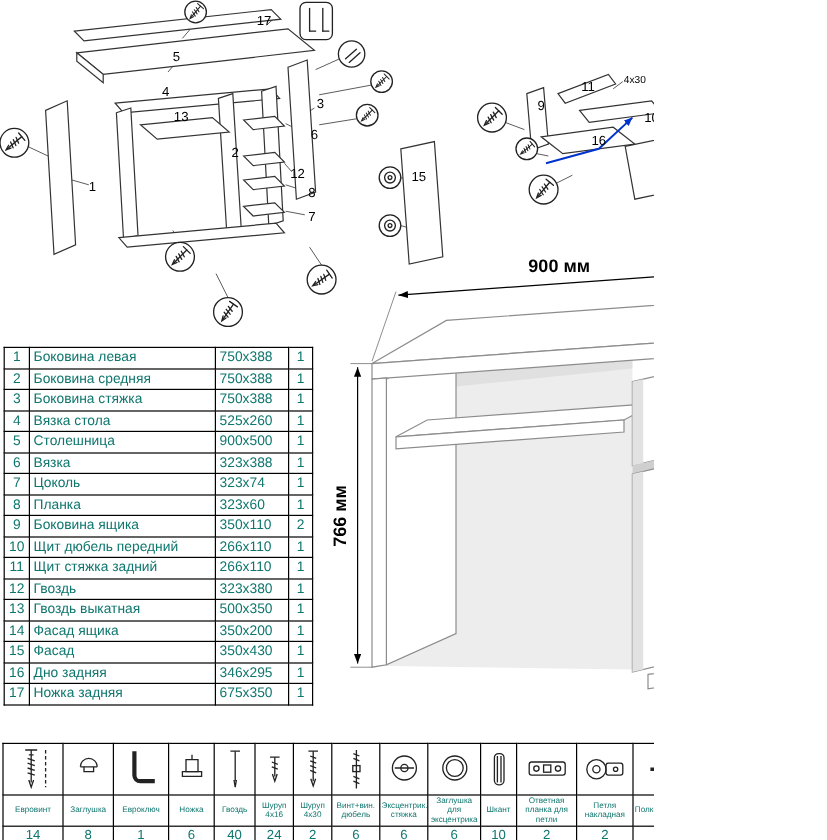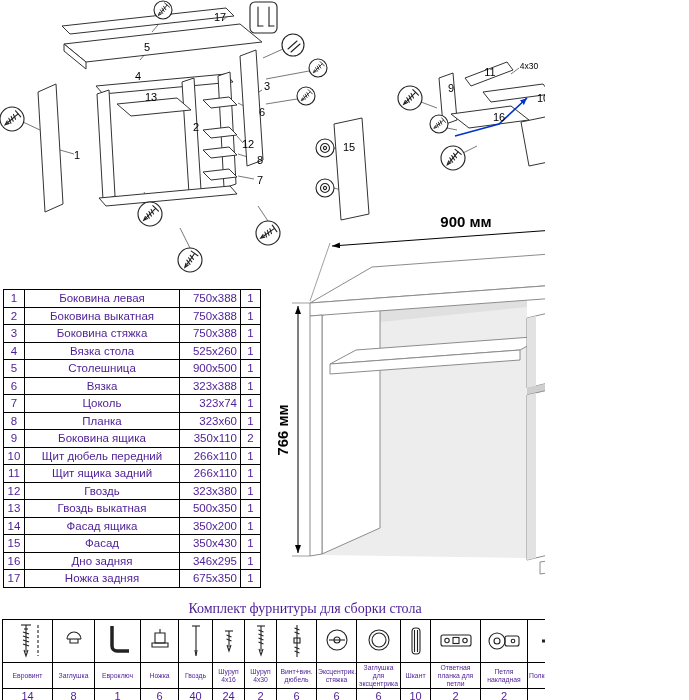--- a/index.html
+++ b/index.html
@@ -1,37 +1,37 @@
 <!DOCTYPE html>
 <html><head>
 <meta charset="utf-8">
 <style>
   html,body{margin:0;padding:0;background:#fff;}
   .page{position:relative;width:545px;height:700px;background:#fff;
-        font-family:"Liberation Sans",sans-serif;color:#4c1d95;overflow:hidden;}
+        font-family:"Liberation Sans",sans-serif;color:#0f766e;overflow:hidden;}
   .page svg{position:absolute;}
   svg text{font-family:"Liberation Sans",sans-serif;fill:#000;stroke:none;}
   .lbl{font-size:11px;}
   .lbl-sm{font-size:8.5px;}
   .dim{font-size:15px;font-weight:bold;}
   .pnl{fill:#fff;stroke:#333;stroke-width:1;}
   .ld{stroke:#555;stroke-width:0.8;fill:none;}
   .co{fill:#fff;stroke:#222;stroke-width:1.1;}
   .scrg{stroke:#222;stroke-width:1.1;fill:none;stroke-linecap:round;}
   .blue{stroke:#0033cc;stroke-width:1.6;fill:none;}
   .dsk{fill:#fff;stroke:#8c8c8c;stroke-width:1;}
   .dimln{stroke:#000;stroke-width:1;fill:none;}
   .ext{stroke:#777;stroke-width:0.7;fill:none;}
 
   .parts-table{position:absolute;left:3px;top:289px;border-collapse:collapse;
                font-size:11.5px;background:#fff;}
   .parts-table td{border:1px solid #000;height:16.5px;padding:0 3px;white-space:nowrap;}
   .parts-table .c-num{width:16px;text-align:center;padding:0 2px;}
-  .parts-table .c-name{width:148px;text-align:center;}
-  .parts-table .c-size{width:54px;text-align:right;}
+  .parts-table .c-name{width:148px;}
+  .parts-table .c-size{width:54px;text-align:left;}
   .parts-table .c-qty{width:13px;text-align:center;}
 
   .hw-title{position:absolute;left:0;top:601px;width:610px;text-align:center;
             font-family:"Liberation Serif",serif;font-size:14px;}
   .hw-table{position:absolute;left:2px;top:619px;width:685px;border-collapse:collapse;
             table-layout:fixed;background:#fff;}
   .hw-table td{border:1px solid #000;text-align:center;vertical-align:middle;
                overflow:hidden;padding:0;}
   .hw-icons td{height:42px;}
   .hw-icons svg{display:block;margin:0 auto;position:static;}
@@ -250,21 +250,21 @@
   <table class="parts-table">
     <tbody>
       <tr>
         <td class="c-num">1</td>
         <td class="c-name">Боковина левая</td>
         <td class="c-size">750x388</td>
         <td class="c-qty">1</td>
       </tr>
       <tr>
         <td class="c-num">2</td>
-        <td class="c-name">Боковина выкатная</td>
+        <td class="c-name">Боковина средняя</td>
         <td class="c-size">750x388</td>
         <td class="c-qty">1</td>
       </tr>
       <tr>
         <td class="c-num">3</td>
         <td class="c-name">Боковина стяжка</td>
         <td class="c-size">750x388</td>
         <td class="c-qty">1</td>
       </tr>
       <tr>
@@ -304,21 +304,21 @@
         <td class="c-qty">2</td>
       </tr>
       <tr>
         <td class="c-num">10</td>
         <td class="c-name">Щит дюбель передний</td>
         <td class="c-size">266x110</td>
         <td class="c-qty">1</td>
       </tr>
       <tr>
         <td class="c-num">11</td>
-        <td class="c-name">Щит ящика задний</td>
+        <td class="c-name">Щит стяжка задний</td>
         <td class="c-size">266x110</td>
         <td class="c-qty">1</td>
       </tr>
       <tr>
         <td class="c-num">12</td>
         <td class="c-name">Гвоздь</td>
         <td class="c-size">323x380</td>
         <td class="c-qty">1</td>
       </tr>
       <tr>
@@ -347,21 +347,20 @@
       </tr>
       <tr>
         <td class="c-num">17</td>
         <td class="c-name">Ножка задняя</td>
         <td class="c-size">675x350</td>
         <td class="c-qty">1</td>
       </tr>
     </tbody>
   </table>
 
-  <div class="hw-title">Комплект фурнитуры для сборки стола</div>
 
   <table class="hw-table">
     <colgroup>
       <col style="width:50px">
         <col style="width:42px">
         <col style="width:46px">
         <col style="width:38px">
       <col style="width:34px">
         <col style="width:32px">
         <col style="width:32px">

